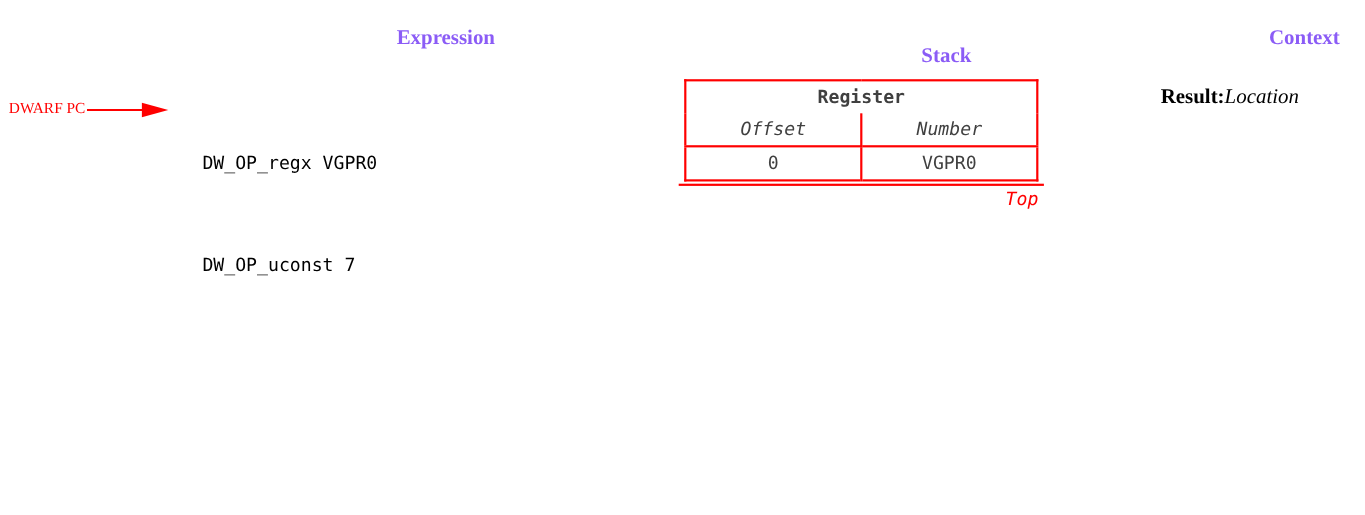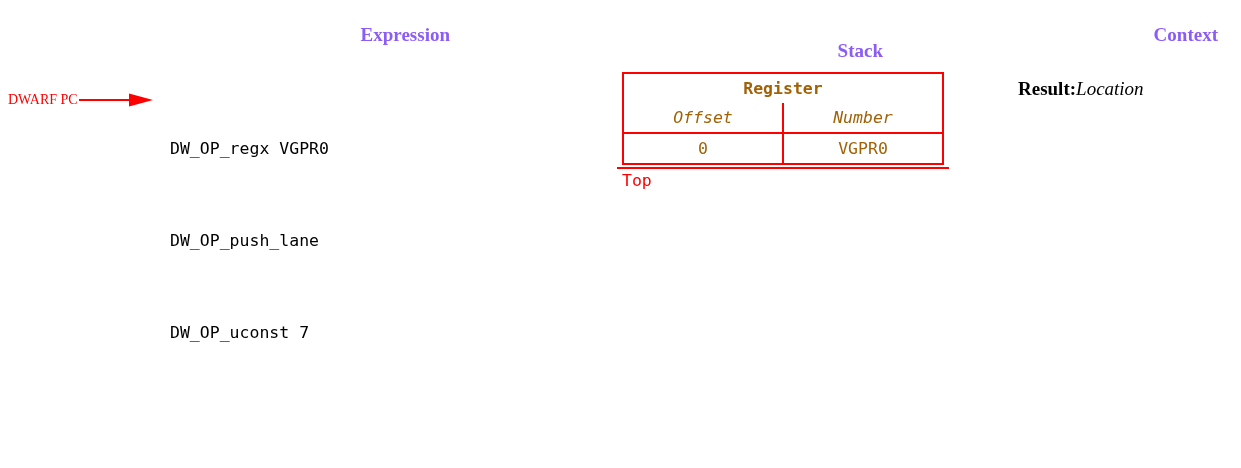--- a/index.html
+++ b/index.html
@@ -56,21 +56,21 @@
   #expression-list {
     position: absolute;
     left: 170px;
     top: 73px;
     font-family: "DejaVu Sans Mono", "Liberation Mono", monospace;
     font-size: 16.5px;
     line-height: 30.6px;
     color: #000000;
     white-space: pre;
   }
-  .expr-line { height: 30.6px; }
+  .expr-line { height: 30.6px; margin-left: 14px; }
 
   
   #stack-area {
     position: absolute;
     left: 622px;
     top: 72px;
     width: 322px;
   }
   #stack-table {
     border: 2px solid #ff0000;
@@ -78,21 +78,21 @@
     width: 322px;
     box-sizing: border-box;
     font-family: "DejaVu Sans Mono", "Liberation Mono", monospace;
     color: #ff0000;
     table-layout: fixed;
   }
   #stack-table td {
     border: 0;
     padding: 0;
     text-align: center;
-    color: #a16207;
+    color: #404040;
     font-size: 16.5px;
     height: 29px;
     vertical-align: middle;
   }
   td.cell-title {
     font-weight: bold;
     font-size: 17px;
   }
   td.cell-subhead {
     font-style: italic;
@@ -102,34 +102,36 @@
   td.cell-value { height: 30px; }
 
   #stack-top-rule {
     width: 332px;
     margin-left: -5px;
     height: 0;
     border-top: 2px solid #ff0000;
     margin-top: 2px;
   }
   #stack-top-label {
-    text-align: left;
+    text-align: right;
     font-family: "DejaVu Sans Mono", "Liberation Mono", monospace;
+    font-style: italic;
     font-size: 16.5px;
     line-height: 22px;
     color: #ff0000;
     padding-top: 1px;
   }
 
   
   #context-block {
     position: absolute;
     left: 1018px;
     top: 77px;
     width: 200px;
+    text-align: center;
     font-family: "Liberation Serif", serif;
     font-size: 19px;
     line-height: 23px;
     color: #000000;
     white-space: nowrap;
   }
   .ctx-key { font-weight: bold; }
   .ctx-val { font-style: italic; }
 </style>
 </head>
@@ -144,21 +146,20 @@
 <div id="pc-marker">
   <span id="pc-label">DWARF PC</span>
   <svg id="pc-arrow" width="78" height="18" viewBox="0 0 78 18">
     <line x1="0" y1="9" x2="58" y2="9" stroke="#ff0000" stroke-width="2"></line>
     <polygon points="50,2.5 74,9 50,15.5" fill="#ff0000"></polygon>
   </svg>
 </div>
 
 <div id="expression-list">
   <div class="expr-line">DW_OP_regx VGPR0</div>
-  <div class="expr-line">DW_OP_push_lane</div>
   <div class="expr-line">DW_OP_uconst 7</div>
   
   
   
   
   
   
   
   
 </div>

